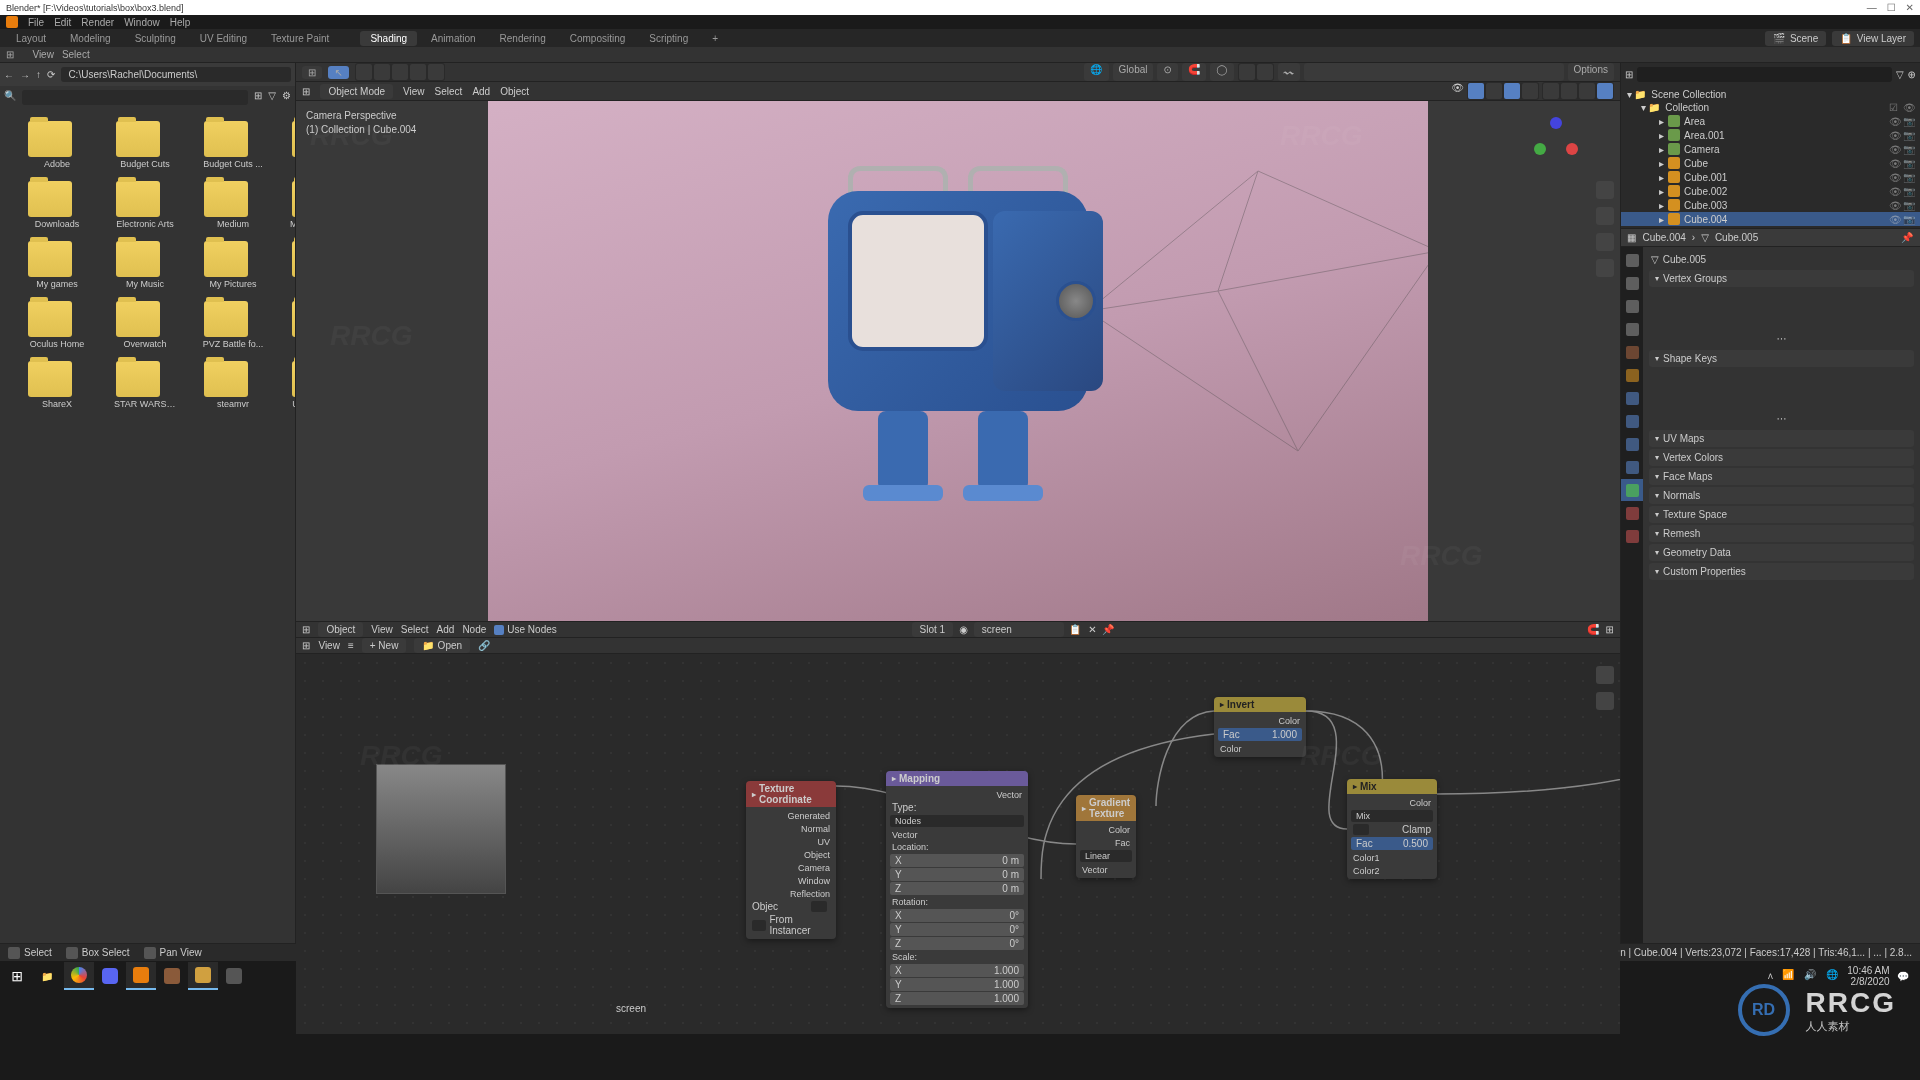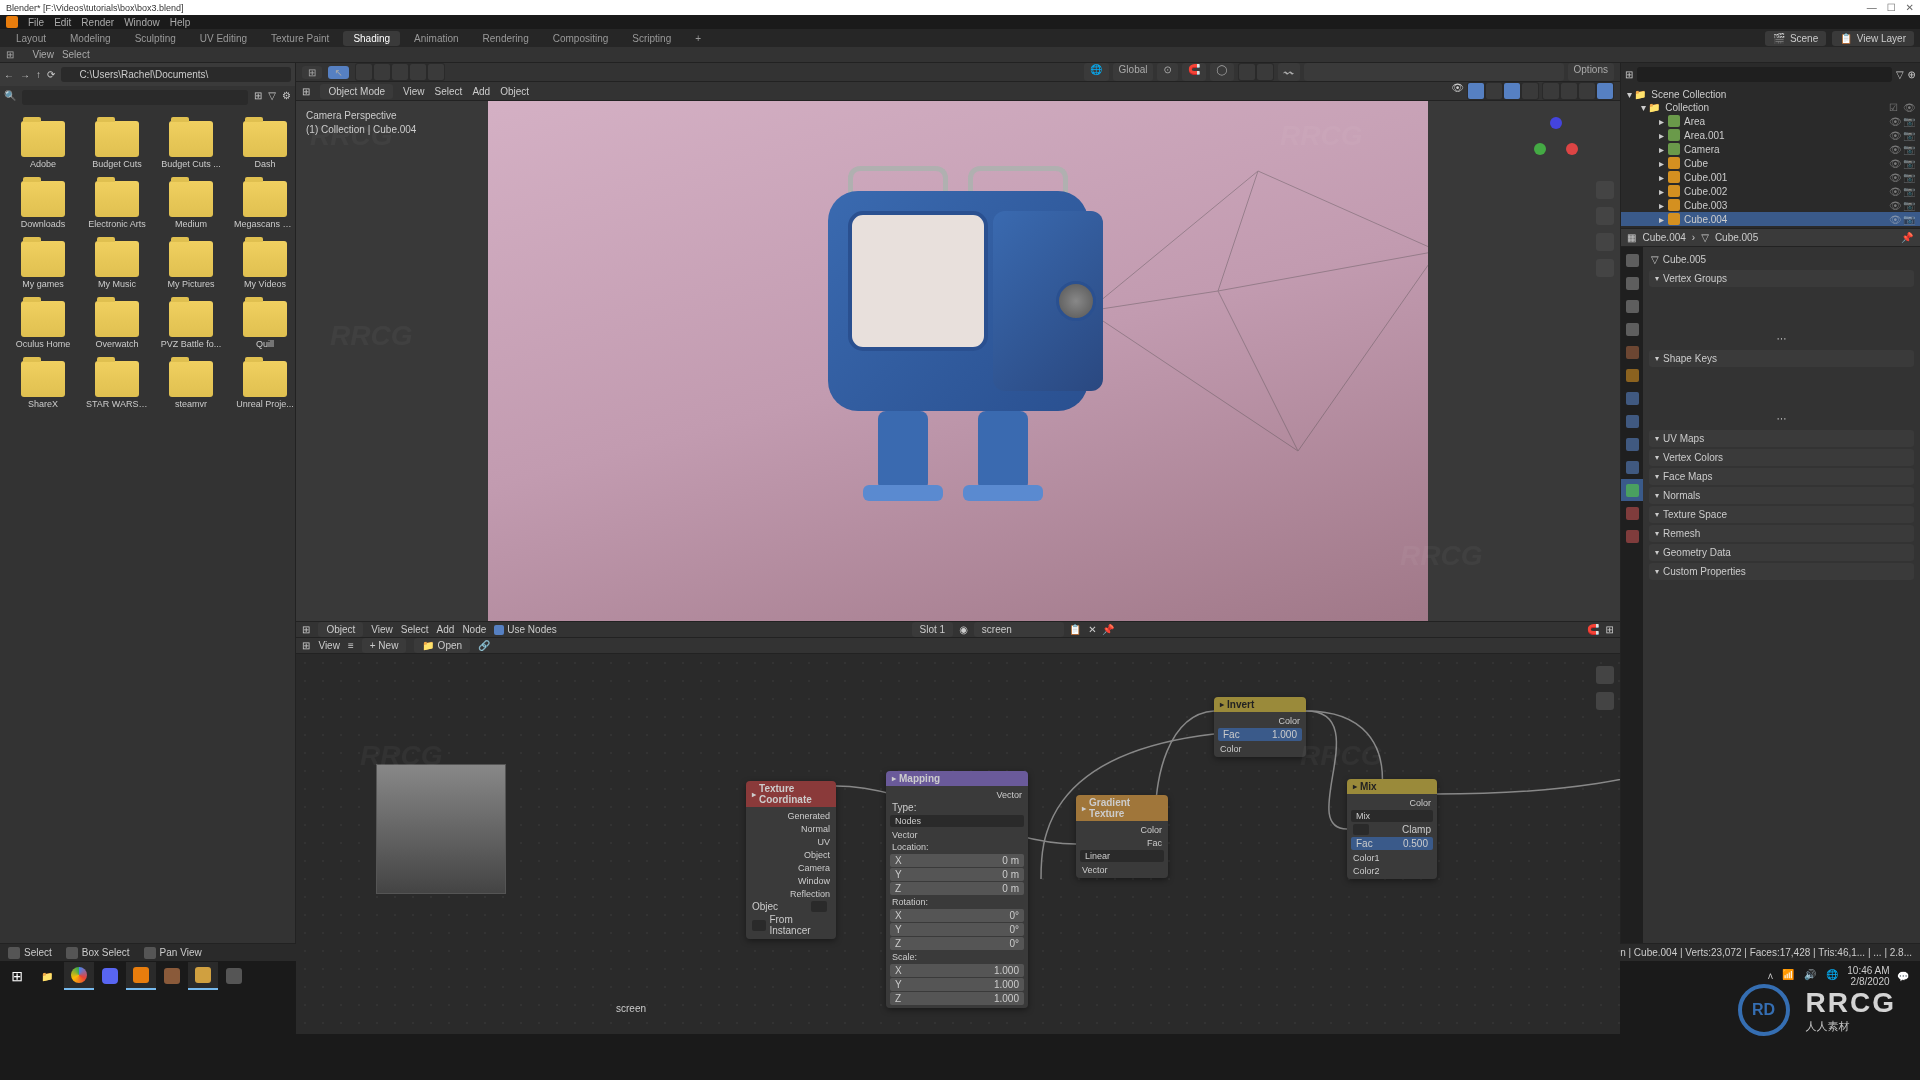--- a/index.html
+++ b/index.html
@@ -9,38 +9,38 @@
 .titlebar span { color: #333; font-size: 9px; }
 .win-ctrl { margin-left: auto; display: flex; gap: 10px; }
 .win-ctrl span { color: #666; font-size: 10px; }
 
 .topmenu { background: #1a1a1a; height: 14px; display: flex; align-items: center; padding: 0 6px; gap: 10px; }
 .topmenu span { color: #aaa; font-size: 10px; }
 .topmenu .logo { width: 12px; height: 12px; background: #e87d0d; border-radius: 2px; }
 
 .topmenu2 { background: #262626; height: 18px; display: flex; align-items: center; padding: 0 6px; gap: 4px; }
 .tab { padding: 2px 10px; color: #999; font-size: 10px; }
-.tab.active { background: #3a3a3a; color: #fff; border-radius: 3px; }
+.tab.active { background: #3a3a3a; color: #fff; border-radius: 3px; margin-left: 17px; }
 .topmenu2 .right { margin-left: auto; display: flex; gap: 6px; align-items: center; }
 .pill { background: #3a3a3a; padding: 2px 8px; border-radius: 3px; display: flex; align-items: center; gap: 4px; }
 
 .topbar3 { background: #333; height: 16px; display: flex; align-items: center; padding: 0 6px; gap: 8px; border-bottom: 1px solid #222; }
 .topbar3 span { font-size: 10px; color: #aaa; }
 
 .main { display: flex; height: 880px; }
 .left-panel { width: 296px; background: #333; display: flex; flex-direction: column; border-right: 1px solid #222; }
 .fb-top { background: #3a3a3a; padding: 4px; display: flex; align-items: center; gap: 6px; }
-.fb-path { background: #2a2a2a; flex: 1; padding: 2px 18px; border-radius: 3px; font-size: 10px; color: #ccc; }
+.fb-path { background: #2a2a2a; flex: 1; padding: 2px 7px; border-radius: 3px; font-size: 10px; color: #ccc; }
 .fb-search { padding: 4px; display: flex; gap: 6px; }
 .fb-search input { flex: 1; background: #2a2a2a; border: none; padding: 2px 6px; border-radius: 3px; color: #ccc; }
 .fb-grid { padding: 8px; display: grid; grid-template-columns: repeat(4, 1fr); gap: 4px; overflow-y: auto; }
 .folder { display: flex; flex-direction: column; align-items: center; gap: 2px; padding: 4px; }
 .folder-icon { width: 44px; height: 36px; background: linear-gradient(#f0d060, #e0c050); border-radius: 3px; position: relative; }
 .folder-icon::before { content: ''; position: absolute; top: -4px; left: 2px; width: 18px; height: 5px; background: #e0c050; border-radius: 2px 2px 0 0; }
-.folder-label { font-size: 9px; color: #ccc; text-align: center; width: 62px; overflow: hidden; white-space: nowrap; text-overflow: ellipsis; }
+.folder-label { font-size: 9px; color: #ccc; text-align: center; width: 62px; overflow: hidden; white-space: nowrap; text-overflow: ellipsis; margin-left: 14px; }
 
 .center { flex: 1; display: flex; flex-direction: column; }
 .viewport-bar { background: #333; height: 20px; display: flex; align-items: center; padding: 0 6px; gap: 6px; border-bottom: 1px solid #222; }
 .viewport-bar span, .viewport-bar select { font-size: 10px; color: #aaa; background: #3a3a3a; border: none; padding: 1px 6px; border-radius: 3px; }
 .vp-gizmos { margin-left: auto; display: flex; gap: 4px; }
 .gizmo-pill { display: flex; gap: 2px; background: #2a2a2a; padding: 1px; border-radius: 3px; }
 .gizmo-btn { width: 16px; height: 16px; background: #3a3a3a; border-radius: 2px; display: flex; align-items: center; justify-content: center; }
 .gizmo-btn.on { background: #5680c2; }
 .dd { background: #3a3a3a; padding: 2px 8px; border-radius: 3px; }
 .vp-bar2 { background: #333; height: 20px; display: flex; align-items: center; padding: 0 6px; gap: 10px; border-bottom: 1px solid #222; font-size: 10px; }
@@ -492,21 +492,21 @@
               <span>Y</span>
               <span>1.000</span>
             </div>
           <div class="node-field">
               <span>Z</span>
               <span>1.000</span>
             </div>
         </div>
       </div>
 
-      <div class="node" style="left:780px; top:141px; width:92px;">
+      <div class="node" style="left:780px; top:141px; width:60px;">
         <div class="node-header nh-orange">Gradient Texture</div>
         <div class="node-body">
           <div class="node-row right">Color</div>
           <div class="node-row right">Fac</div>
           <div class="node-select">Linear</div>
           <div class="node-row">Vector</div>
         </div>
       </div>
 
       <div class="node" style="left:918px; top:43px; width:92px;">

